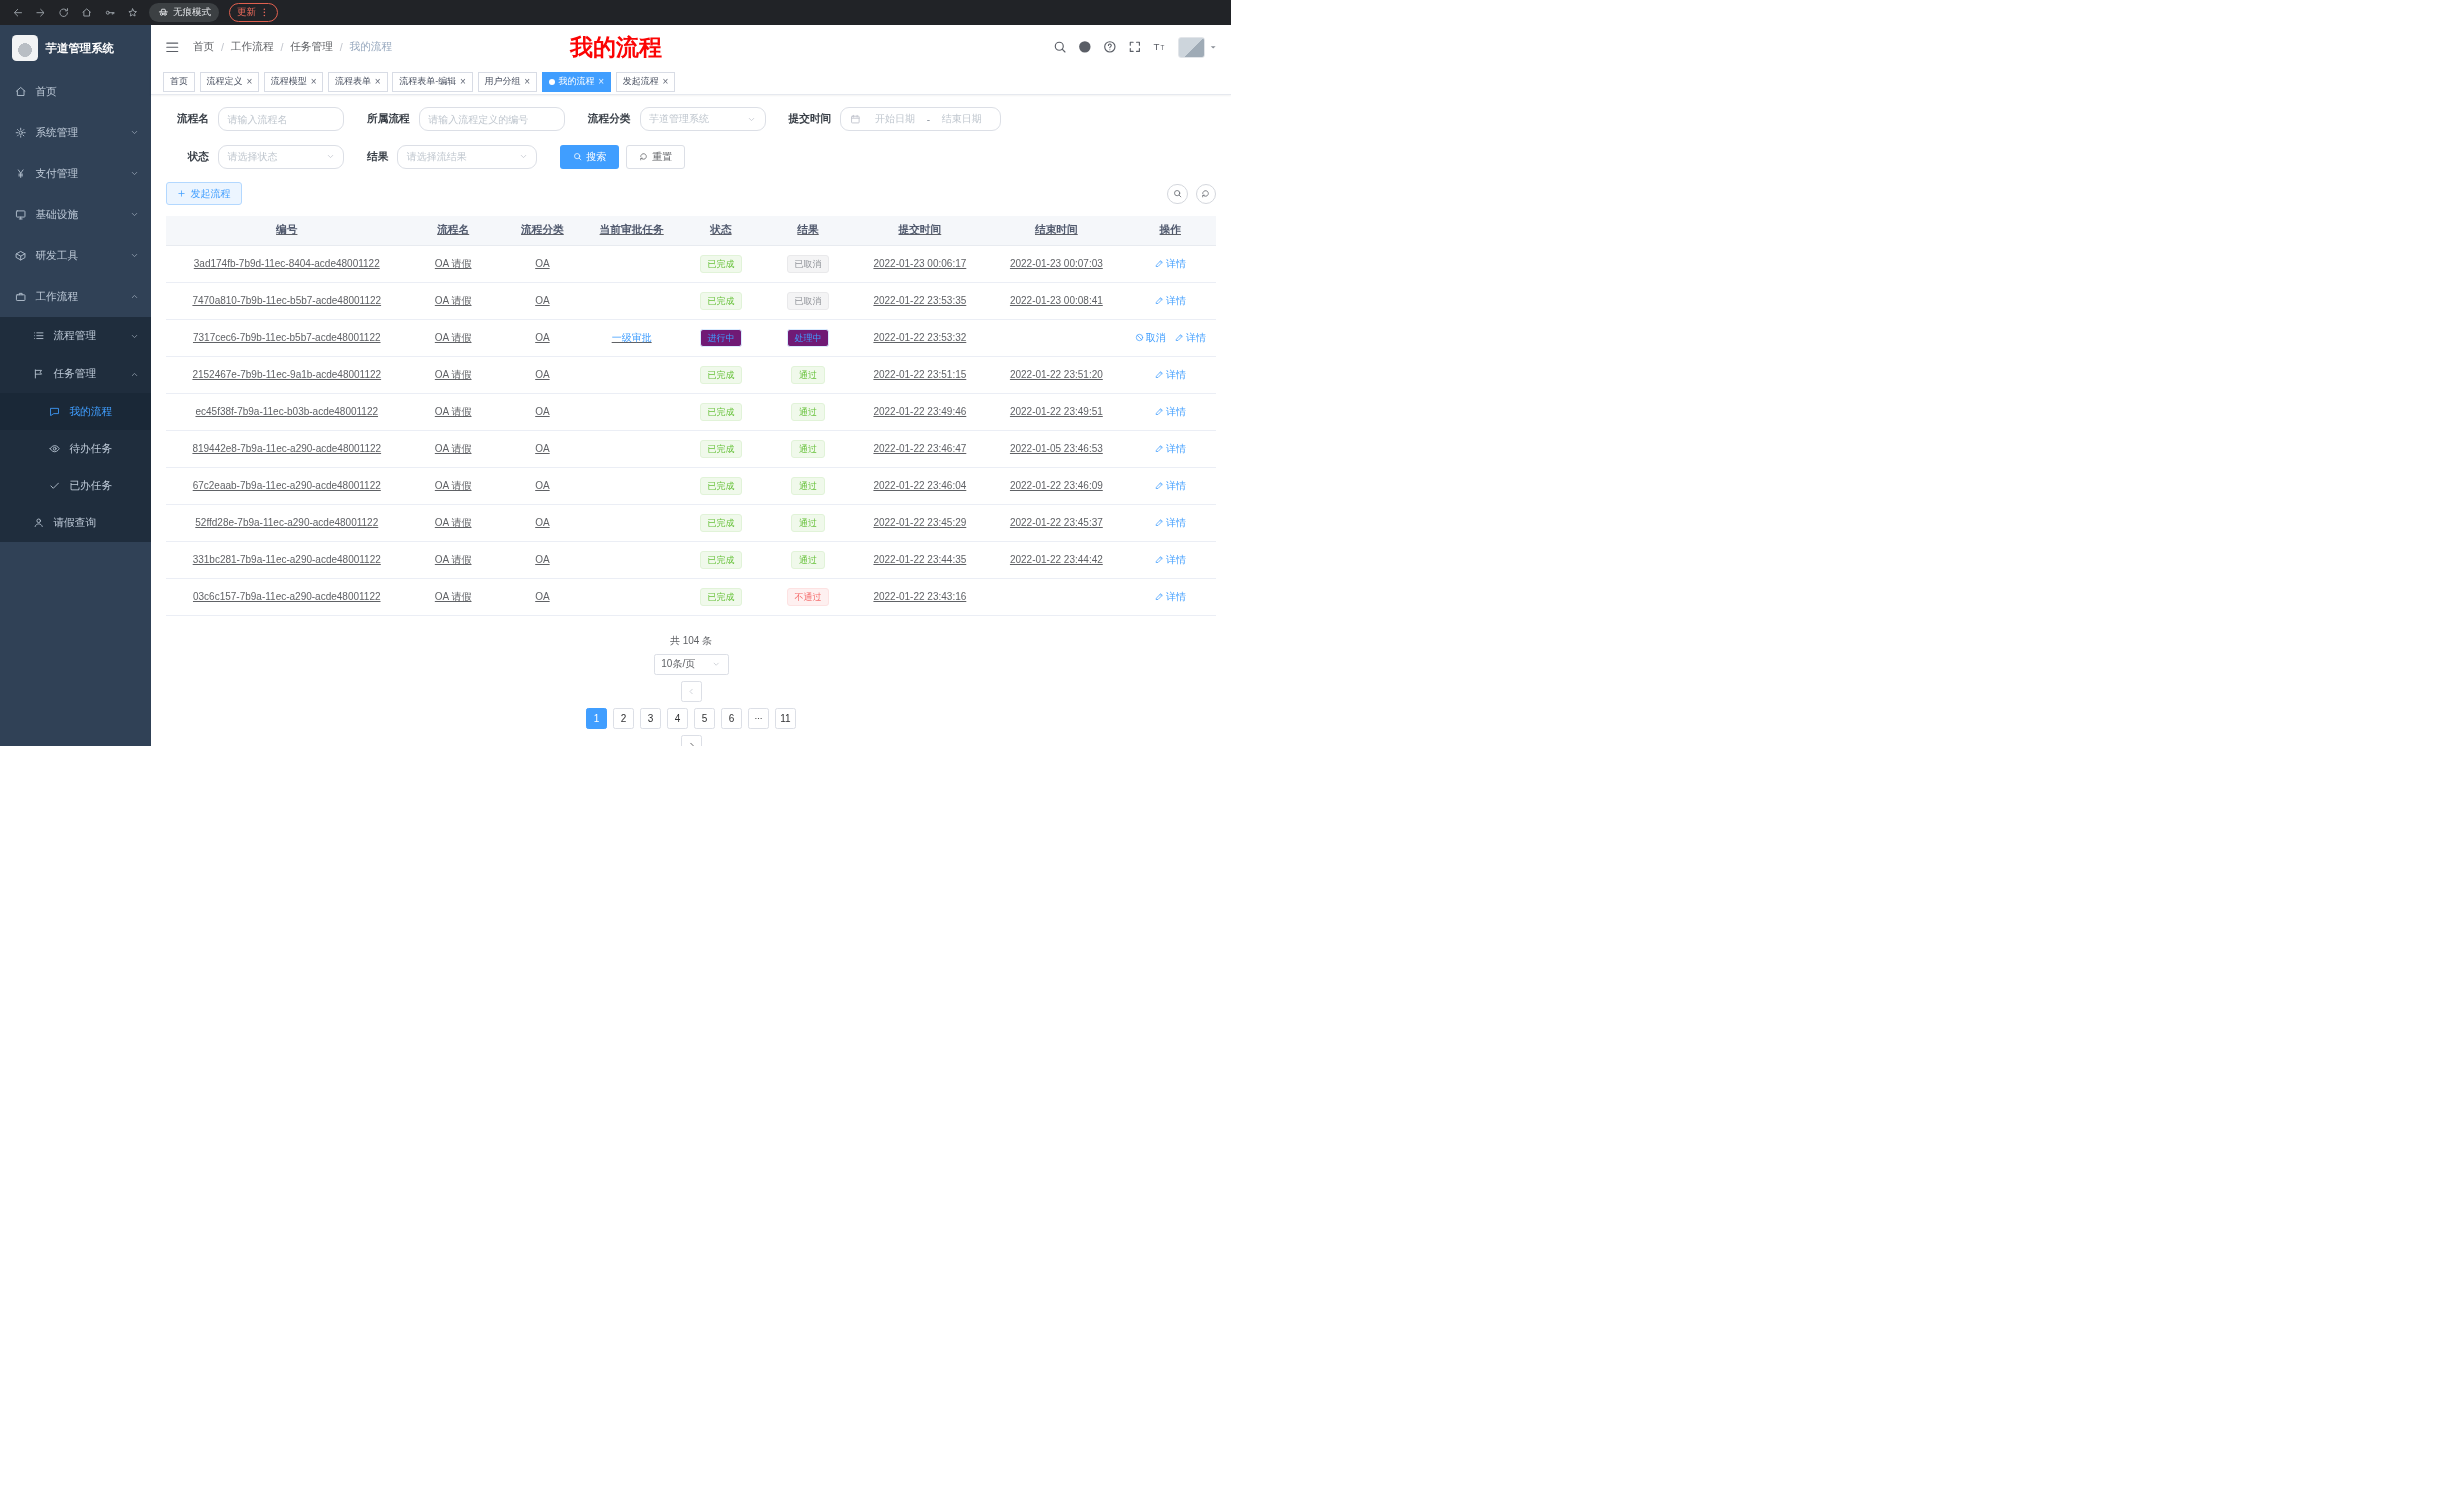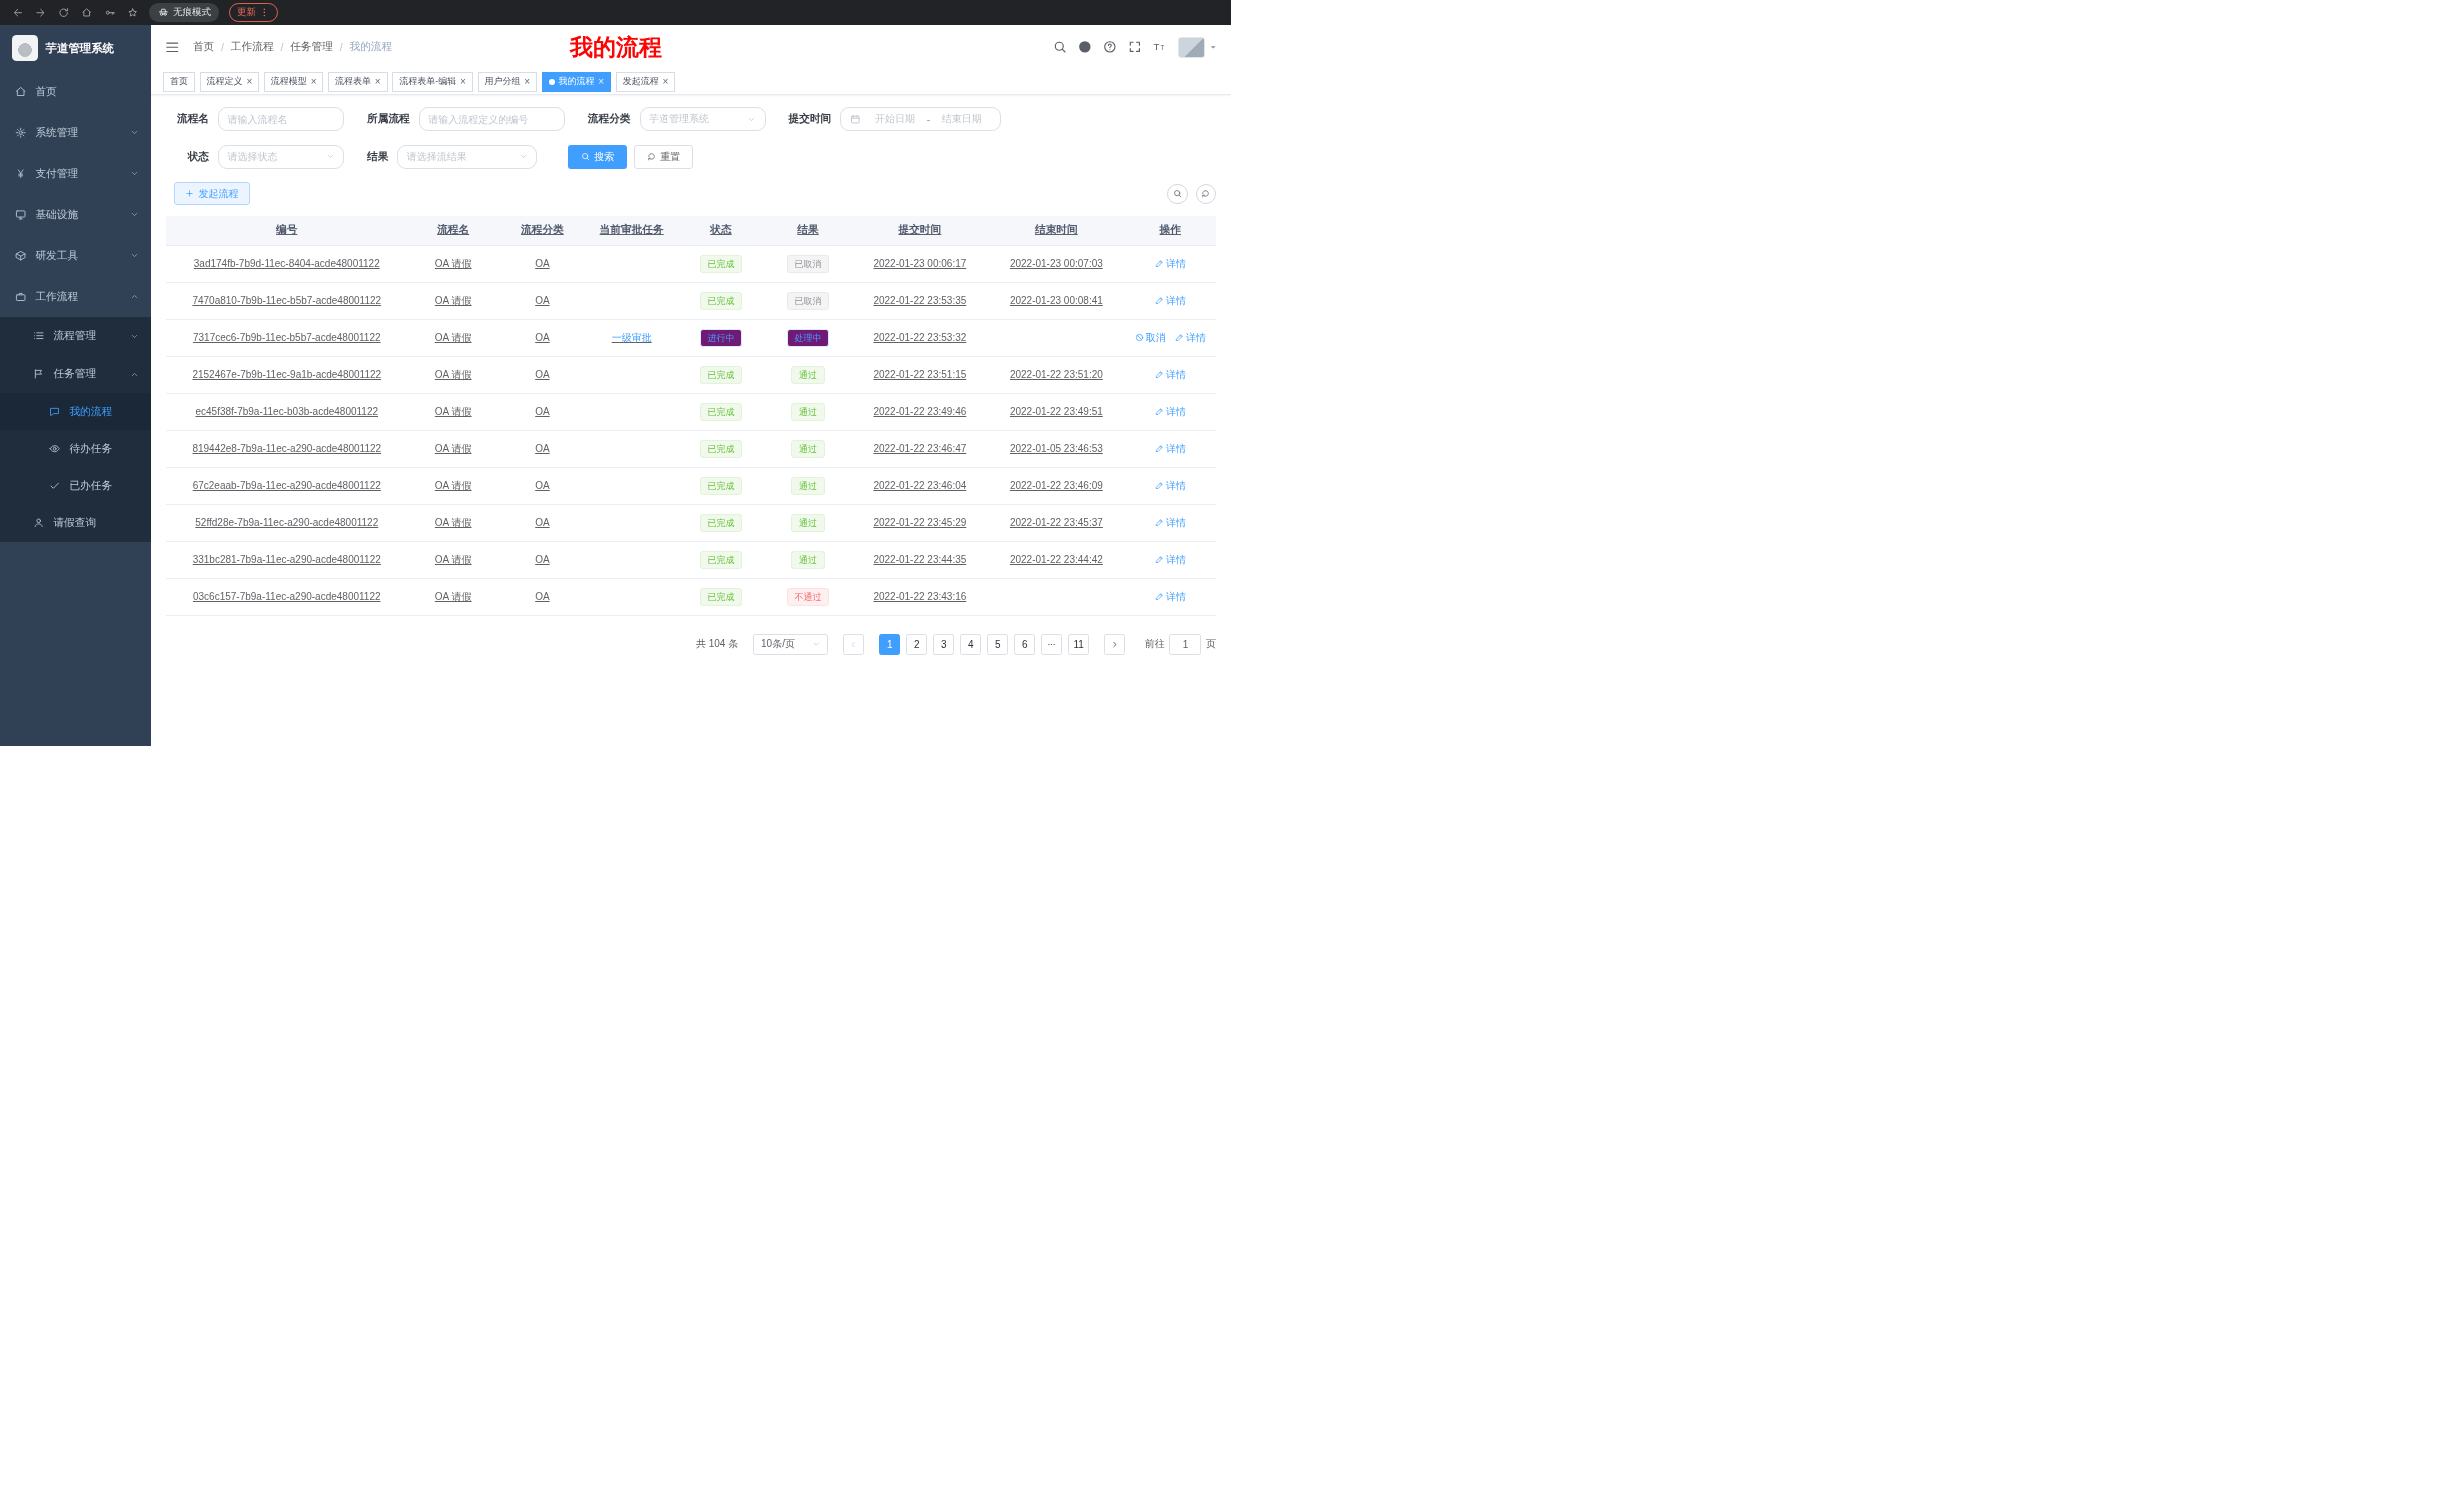--- a/index.html
+++ b/index.html
@@ -69,21 +69,21 @@
   .inp,input.inp{height:24px;border:0.8px solid #dcdfe6;border-radius:9px;background:#fff;font-size:10px;color:#606266;}
   input.inp{padding:0 8.4px;outline:none;font-family:inherit;}
   input.inp::placeholder{color:#bfc6ce;}
   div.inp{display:flex;align-items:center;padding:0 8.4px;cursor:pointer;}
   .ph{color:#bfc6ce;}
   .sel .caret{margin-left:auto;color:#c0c4cc;font-size:9px;}
   .range .cal{color:#c0c4cc;font-size:10.7px;margin-right:4.6px;}
   .range .mid{flex:1;text-align:center;color:#bfc6ce;}
   .range .sep{color:#8d949e;margin:0 1.5px;}
   .w-name{width:126px;}.w-def{width:146px;}.w-cat{width:126px;}.w-date{width:161px;}.w-status{width:126px;}.w-result{width:140px;}
-  .btn{height:24px;border-radius:3px;font-size:10px;display:inline-flex;align-items:center;gap:4.6px;padding:0 11.4px;cursor:pointer;border:0.8px solid transparent;font-family:inherit;margin-left:8px;}
+  .btn{height:24px;border-radius:3px;font-size:10px;display:inline-flex;align-items:center;gap:4.6px;padding:0 11.4px;cursor:pointer;border:0.8px solid transparent;font-family:inherit;}
   .btn .icon{font-size:9px;}
   .btn-primary{background:#409EFF;color:#fff;}
   .btn-default{background:#fff;border-color:#dcdfe6;color:#606266;margin-left:7.6px;}
   .btn-plain{background:#ecf5ff;border-color:#b3d8ff;color:#409EFF;height:23px;padding:0 10px;}
 
   .toolbar{display:flex;align-items:center;margin-bottom:10.7px;}
   .tool-circles{margin-left:auto;display:flex;gap:7.6px;}
   .circle-btn{width:20.5px;height:20.5px;border-radius:50%;border:0.8px solid #d4d7dd;background:#fff;color:#5a5e66;display:flex;align-items:center;justify-content:center;font-size:9px;cursor:pointer;}
 
   table{width:100%;border-collapse:collapse;table-layout:fixed;text-decoration:underline;}
@@ -92,21 +92,21 @@
   .badge{display:inline-block;height:18px;line-height:16.7px;padding:0 6.8px;border:0.8px solid transparent;border-radius:3px;font-size:9px;}
   .badge.success{background:#f0f9eb;border-color:#e1f3d8;color:#67C23A;}
   .badge.info{background:#f4f4f5;border-color:#e9e9eb;color:#909399;}
   .badge.primary{background:#701a75;border-color:#d9ecff;color:#409EFF;}
   .badge.danger{background:#fef0f0;border-color:#fde2e2;color:#F56C6C;}
   .link{color:#409EFF;cursor:pointer;display:inline-flex;align-items:center;gap:2.3px;font-size:10px;}
   .link .icon{font-size:9px;}
   .task-link{color:#409EFF;cursor:pointer;}
   .actions{display:inline-flex;gap:9px;justify-content:center;}
 
-  .pager{display:flex;align-items:center;justify-content:flex-end;margin-top:18px;font-size:10px;color:#606266;gap:15px;}
+  .pager{display:flex;align-items:center;justify-content:flex-end;margin-top:18px;font-size:10px;color:#606266;gap:6px;flex-direction:column;}
   .psize{width:75px;height:21px;border:0.8px solid #dcdfe6;border-radius:2.3px;display:flex;align-items:center;padding:0 6.8px;cursor:pointer;}
   .psize .caret{margin-left:auto;color:#c0c4cc;font-size:8.4px;}
   .pg{min-width:21px;height:21px;border:0.8px solid #dcdfe6;border-radius:2.3px;display:inline-flex;align-items:center;justify-content:center;background:#fff;color:#303133;cursor:pointer;font-size:10px;padding:0 3px;}
   .pg.active{background:#409EFF;border-color:#409EFF;color:#fff;cursor:default;}
   .pg.disabled{color:#c0c4cc;cursor:default;}
   .pg .icon{font-size:9px;}
   .goto{display:flex;align-items:center;gap:4.6px;margin-left:4.6px;}
   .goto input{width:32px;height:21px;border:0.8px solid #dcdfe6;border-radius:2.3px;text-align:center;font-size:10px;color:#606266;outline:none;font-family:inherit;}
 </style>
 </head>

